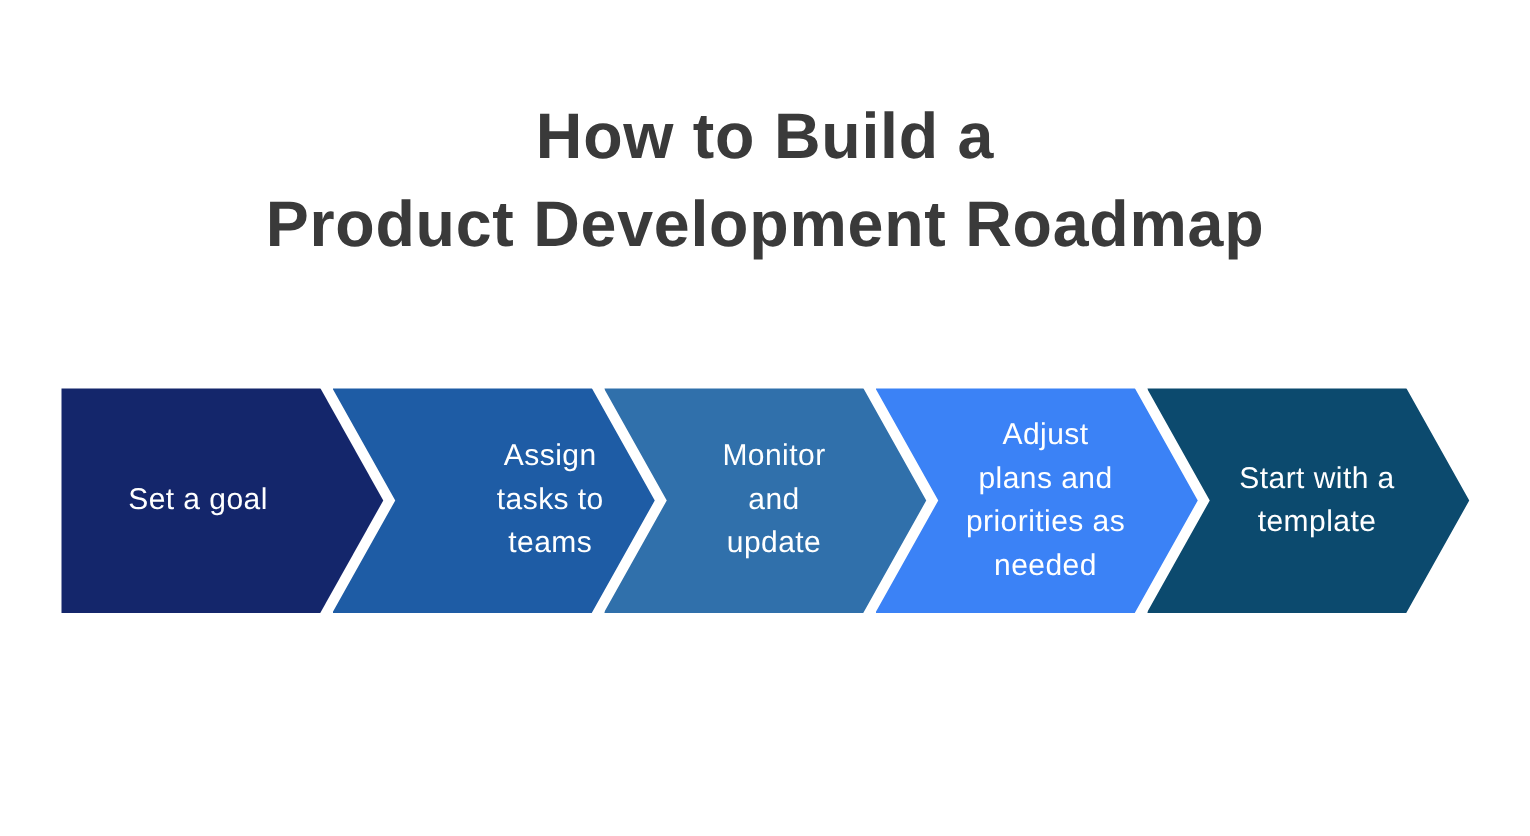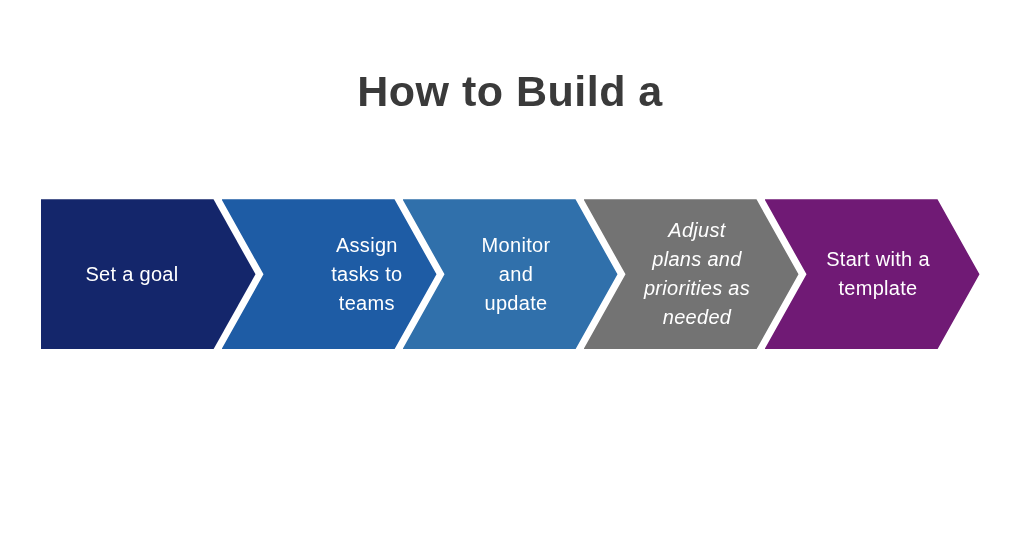--- a/index.html
+++ b/index.html
@@ -68,47 +68,48 @@
     white-space: pre-line;
   }
 </style>
 </head>
 <body>
 
 <div class="page">
 
   <h1 class="title">
     <span class="title-line">How to Build a</span>
+    <span class="title-line">Product Development Roadmap</span>
   </h1>
 
   <div class="flow">
 
     <div class="chevron first" style="background-color: rgb(20, 38, 107);">
       <span class="step-label">Set a goal</span>
     </div>
 
     <div class="chevron" style="background-color: rgb(30, 92, 165); justify-content: flex-end;">
       <span class="step-label">Assign
 tasks to
 teams</span>
     </div>
 
     <div class="chevron" style="background-color: rgb(48, 112, 171); justify-content: center;">
       <span class="step-label">Monitor
 and
 update</span>
     </div>
 
-    <div class="chevron" style="background-color: #737373; font-style: italic;">
+    <div class="chevron" style="background-color: #3b82f6;">
       <span class="step-label">Adjust
 plans and
 priorities as
 needed</span>
     </div>
 
-    <div class="chevron" style="background-color: #701a75;">
+    <div class="chevron" style="background-color: #0c4a6e;">
       <span class="step-label">Start with a
 template</span>
     </div>
 
   </div>
 
 </div>
 
 </body></html>

